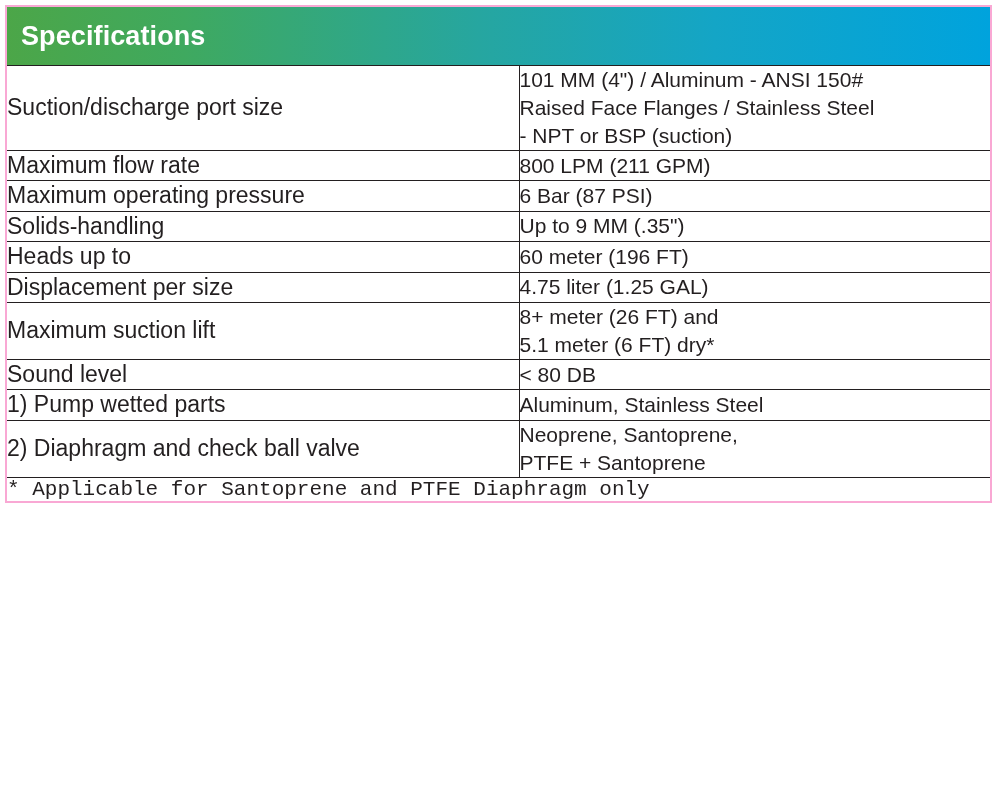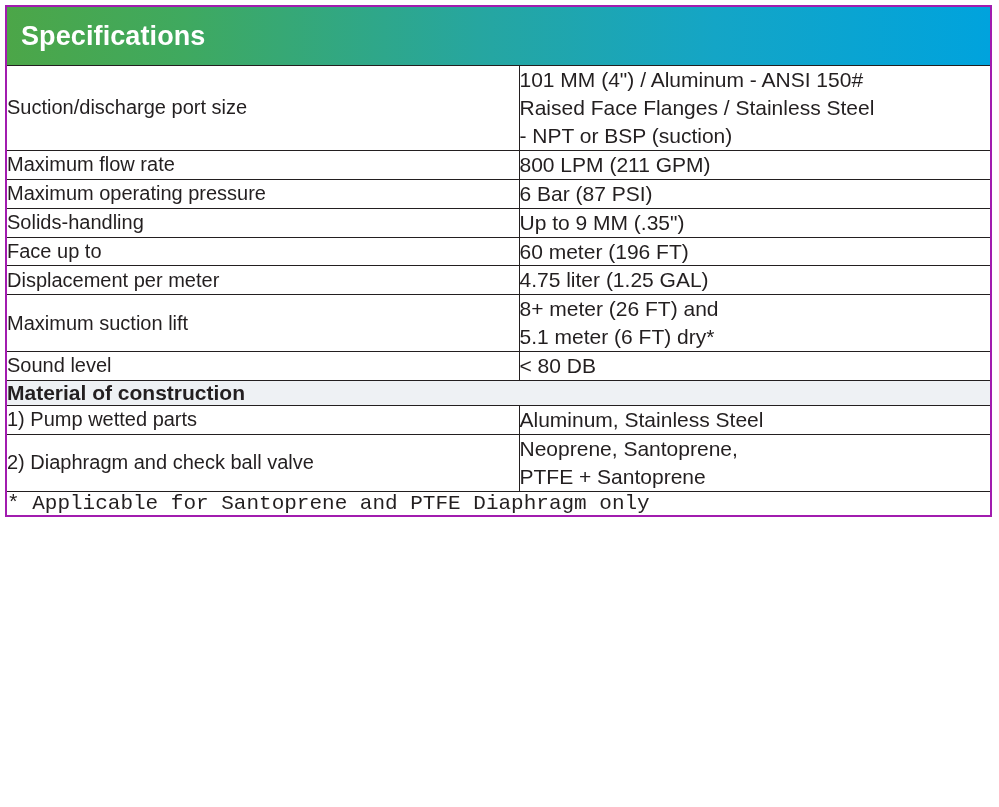--- a/index.html
+++ b/index.html
@@ -16,21 +16,21 @@
     height: 807px;
     box-sizing: border-box;
     position: relative;
     background: #ffffff;
   }
   .spec-table {
     width: 792px;
     margin: 5px;
     border-collapse: collapse;
     table-layout: fixed;
-    border: 2px solid #a21caf;
+    border: 2px solid #f9a8d4;
   }
   .spec-table td, .spec-table th {
     border: 1.5px solid #231f20;
     padding: 0;
     vertical-align: middle;
   }
   
   .header-row td {
     border: none;
     padding: 0;
@@ -43,21 +43,21 @@
     box-sizing: border-box;
     padding-left: 14px;
   }
   .header-title {
     color: #ffffff;
     font-size: 27px;
     font-weight: bold;
     letter-spacing: 0.1px;
   }
   .label-cell {
-    font-size: 20px;
+    font-size: 23px;
     color: #231f20;
     padding: 7px 0 7px 11px;
     line-height: 1.28;
   }
   .value-cell {
     font-size: 21px;
     color: #231f20;
     padding: 7px 8px 7px 11px;
     line-height: 1.33;
   }
@@ -122,28 +122,28 @@
 
 
       <tr>
         <td class="label-cell">Solids-handling</td>
         <td class="value-cell">
           <span class="value-line">Up to 9 MM (.35")</span>
         </td>
       </tr>
 
       <tr>
-        <td class="label-cell">Face up to</td>
+        <td class="label-cell">Heads up to</td>
         <td class="value-cell">
           <span class="value-line">60 meter (196 FT)</span>
         </td>
       </tr>
 
       <tr>
-        <td class="label-cell">Displacement per meter</td>
+        <td class="label-cell">Displacement per size</td>
         <td class="value-cell">
           <span class="value-line">4.75 liter (1.25 GAL)</span>
         </td>
       </tr>
 
       <tr>
         <td class="label-cell">Maximum suction lift</td>
         <td class="value-cell">
           <span class="value-line">8+ meter (26 FT) and</span>
           <span class="value-line">5.1 meter (6 FT) dry*</span>
@@ -151,23 +151,20 @@
       </tr>
 
 
       <tr>
         <td class="label-cell">Sound level</td>
         <td class="value-cell">
           <span class="value-line">&lt; 80 DB</span>
         </td>
       </tr>
 
-      <tr>
-        <td colspan="2" class="section-cell">Material of construction</td>
-      </tr>
 
       <tr>
         <td class="label-cell">1) Pump wetted parts</td>
         <td class="value-cell">
           <span class="value-line">Aluminum, Stainless Steel</span>
         </td>
       </tr>
 
       <tr>
         <td class="label-cell">2) Diaphragm and check ball valve</td>

